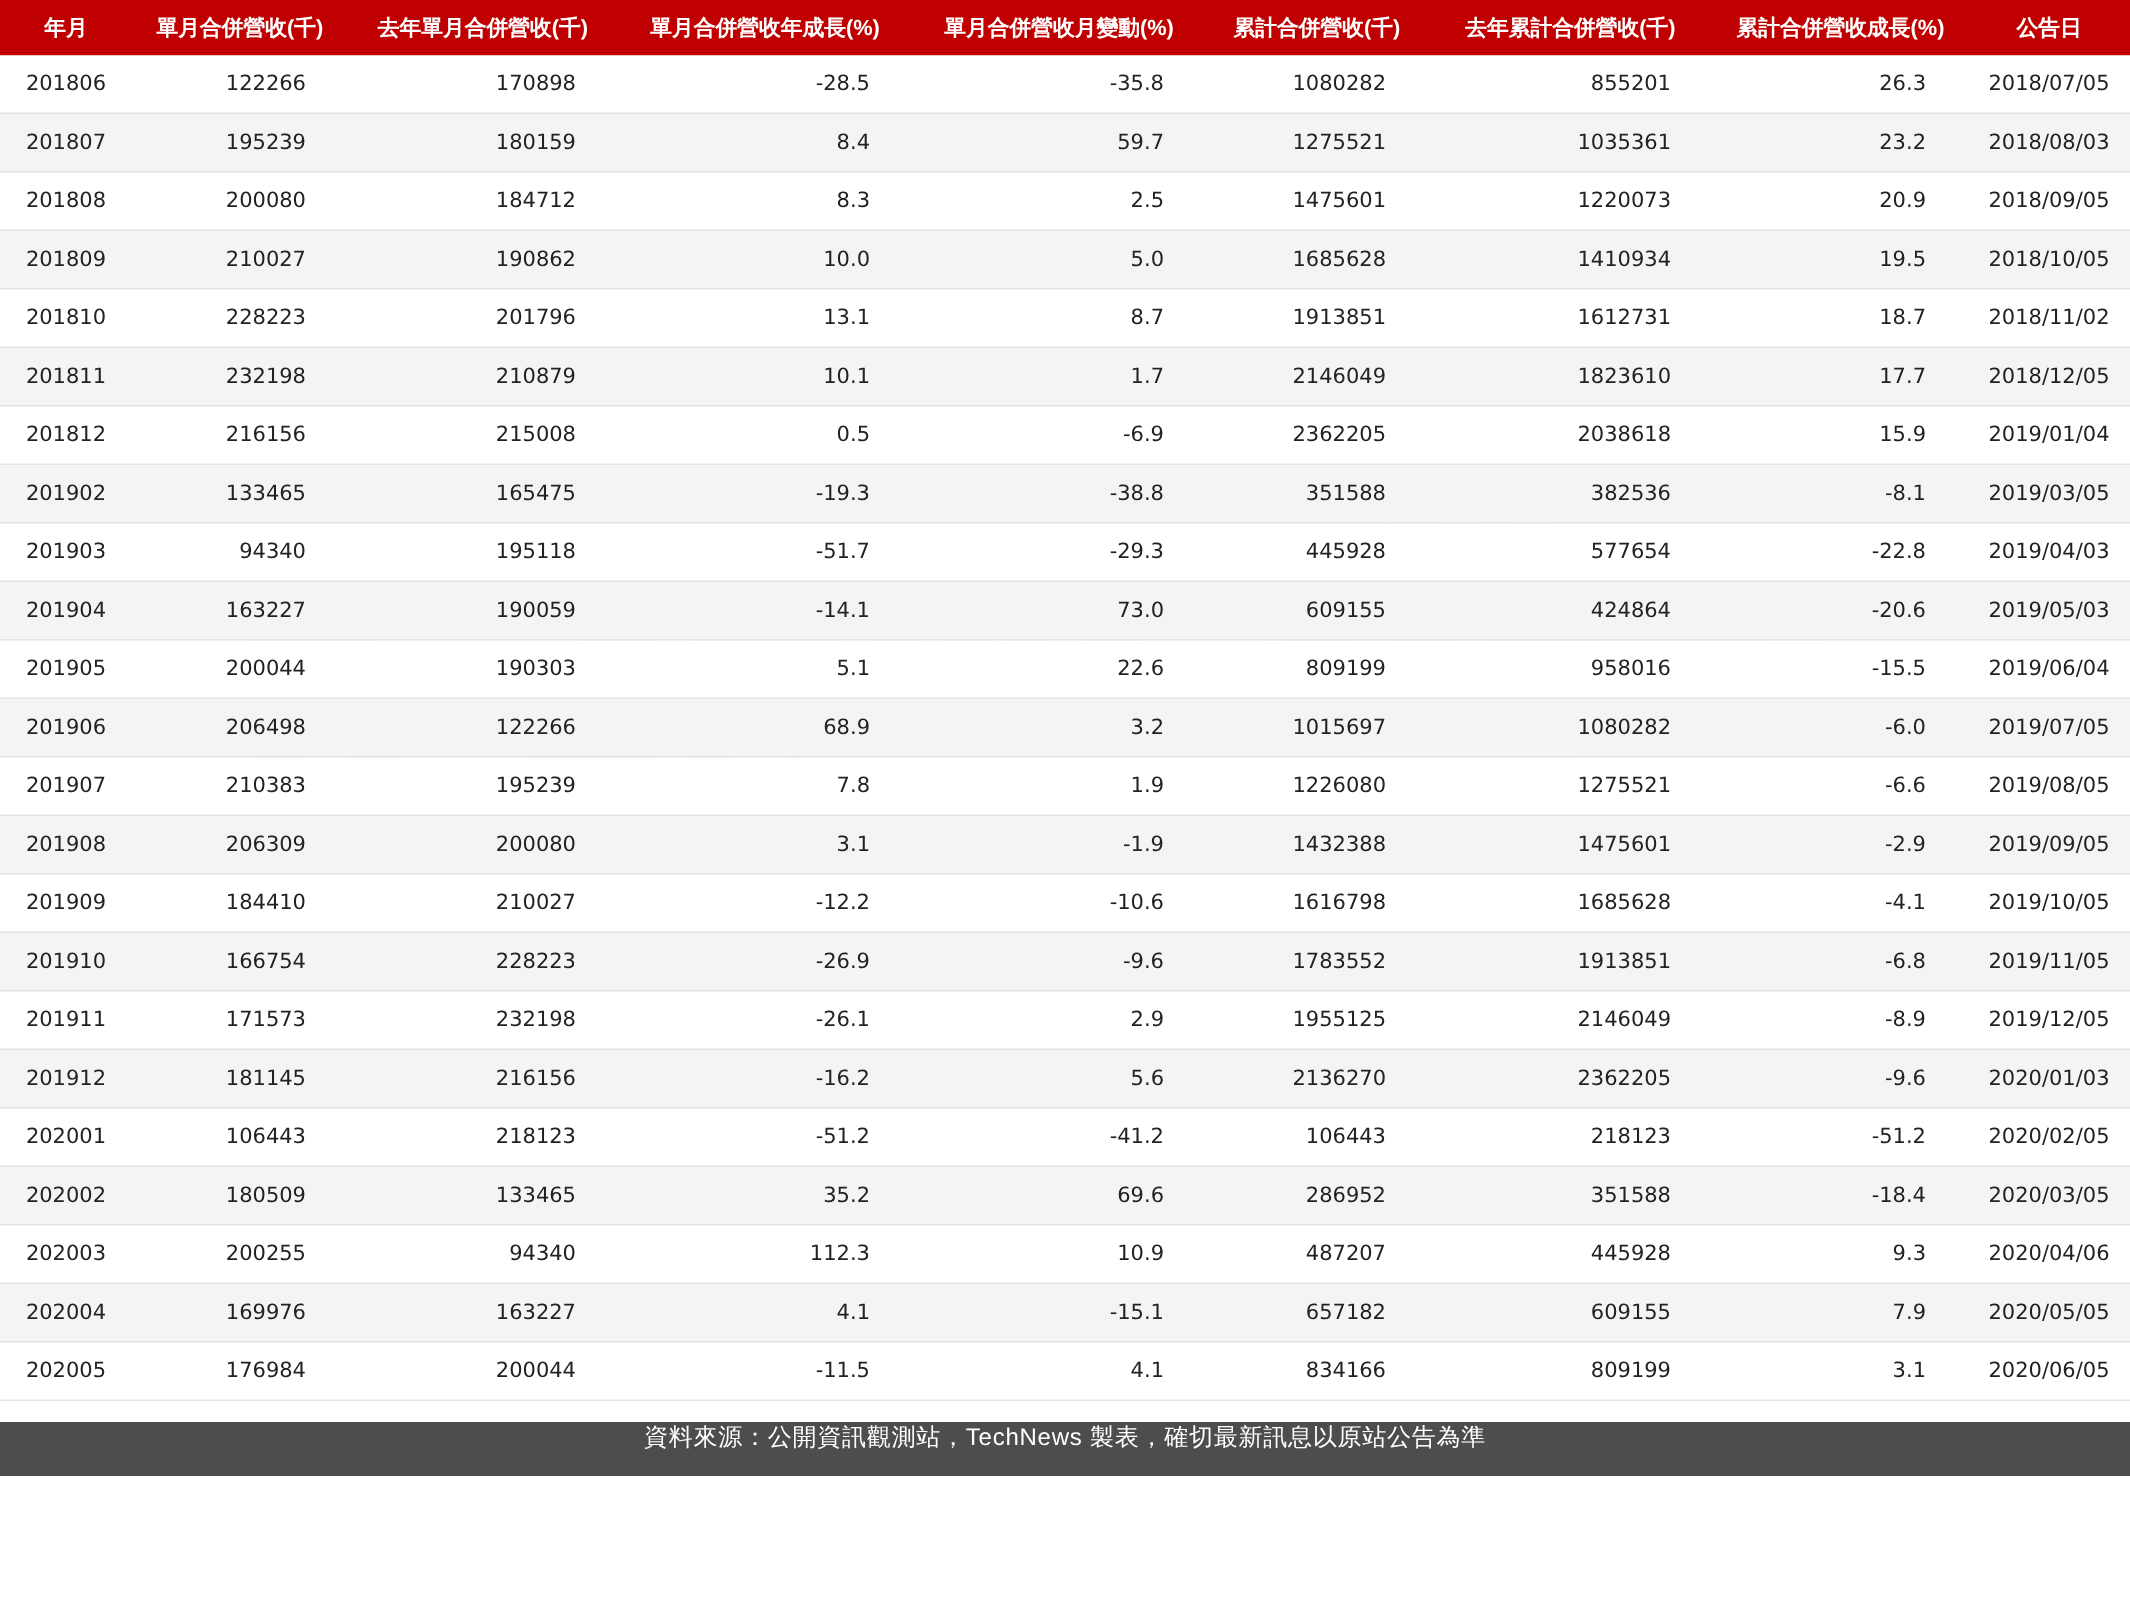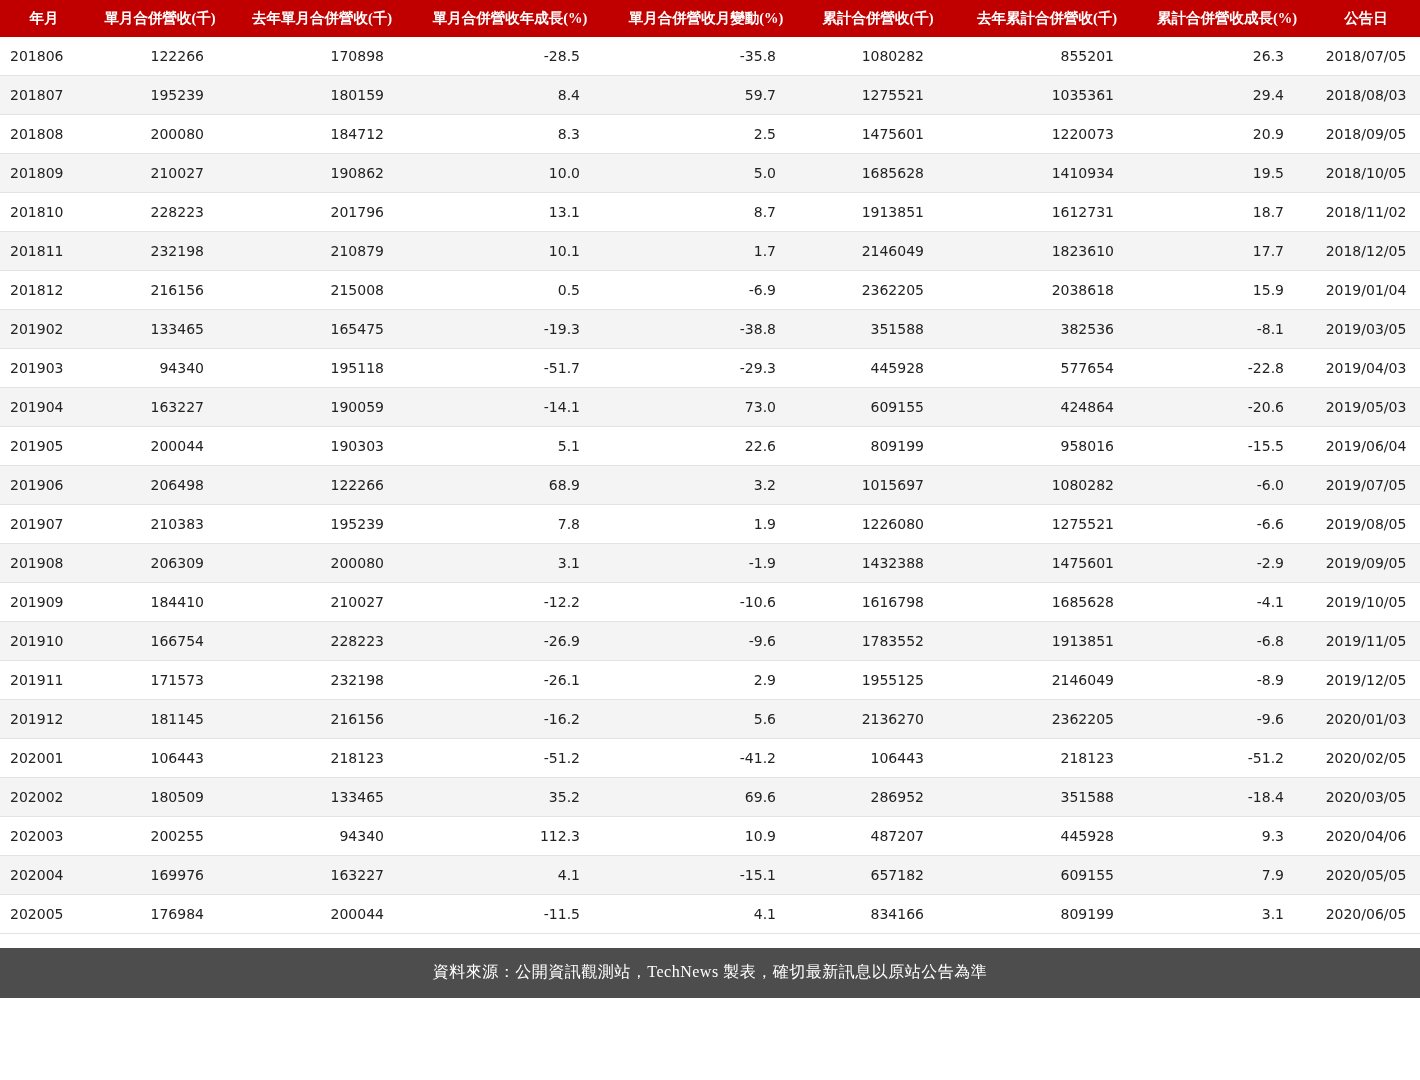--- a/index.html
+++ b/index.html
@@ -60,21 +60,21 @@
     background: transparent;
   }
   thead th {
     background: #c00000;
     color: #ffffff;
     font-size: 14.5px;
     font-weight: bold;
     padding: 9px 4px;
     text-align: center;
     border: none;
-    font-family: Liberation Serif, serif;
+    font-family: Liberation Sans, sans-serif;
     white-space: nowrap;
   }
   tbody td {
     font-size: 14px;
     color: #222222;
     text-align: center;
     padding: 11px 10px;
     border-bottom: 1px solid #e3e3e3;
     font-family: "DejaVu Sans", "Liberation Sans", sans-serif;
     background: transparent;
@@ -83,35 +83,35 @@
     background: #ffffff;
   }
   tbody tr:nth-child(even) {
     background: #f4f4f4;
   }
   tbody td.num {
     text-align: right;
     padding-right: 28px;
   }
   tbody td.ym {
-    text-align: left;
+    text-align: center;
     margin-left: 16px;
   }
   tbody td.date {
     text-align: center;
   }
   .footer {
     position: relative;
     z-index: 10;
     background: #4d4d4d;
     color: #ffffff;
     text-align: center;
     font-size: 16px;
-    padding: 14px 0 15px 0;
-    font-family: Liberation Serif, serif;
+    padding: 0 0 15px 0;
+    font-family: Liberation Sans, sans-serif;
     letter-spacing: 0.5px;
   }
   .spacer {
     height: 14px;
     background: #ffffff;
   }
   col.c0 { width: 88px; }
   col.c1 { width: 144px; }
   col.c2 { width: 180px; }
   col.c3 { width: 196px; }
@@ -169,21 +169,21 @@
           <td class="date">2018/07/05</td>
         </tr>
         <tr>
           <td class="ym">201807</td>
           <td class="num">195239</td>
           <td class="num">180159</td>
           <td class="num">8.4</td>
           <td class="num">59.7</td>
           <td class="num">1275521</td>
           <td class="num">1035361</td>
-          <td class="num">29.4</td>
+          <td class="num">23.2</td>
           <td class="date">2018/08/03</td>
         </tr>
         <tr>
           <td class="ym">201808</td>
           <td class="num">200080</td>
           <td class="num">184712</td>
           <td class="num">8.3</td>
           <td class="num">2.5</td>
           <td class="num">1475601</td>
           <td class="num">1220073</td>

